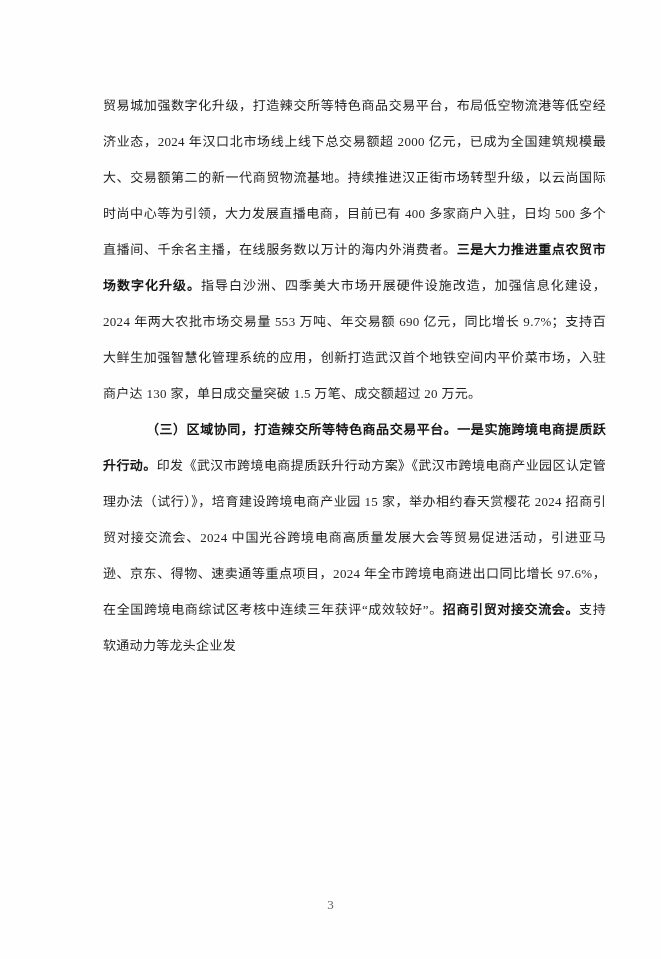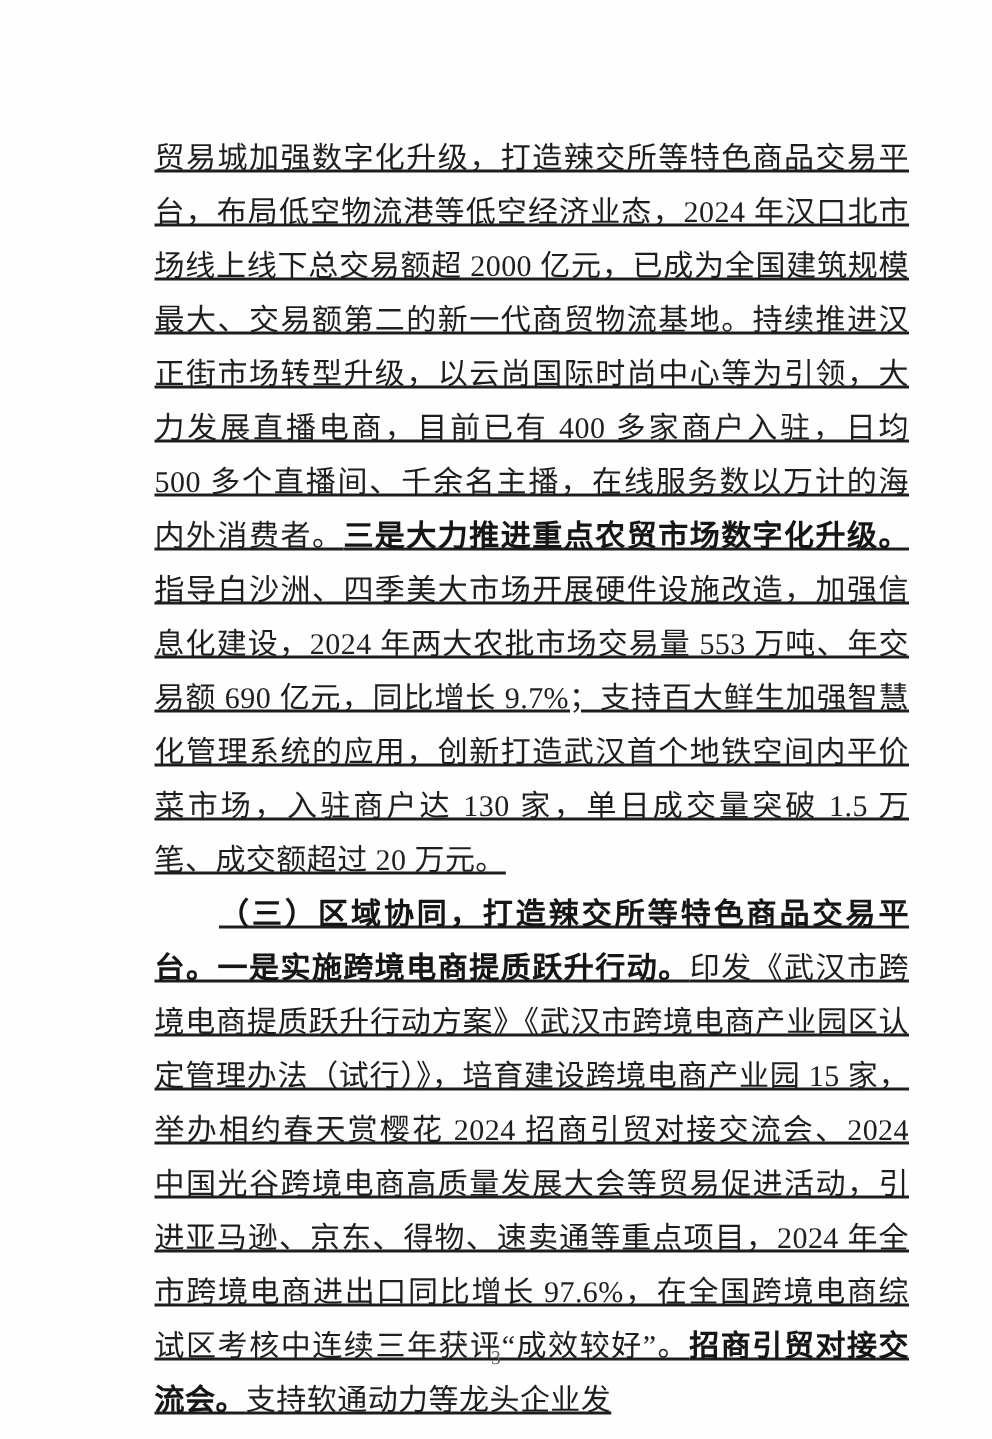--- a/index.html
+++ b/index.html
@@ -13,27 +13,26 @@
     height: 959px;
     background: #fefefe;
     overflow: hidden;
     font-family: "Liberation Serif", "DejaVu Serif", serif;
   }
   .text-body {
     position: absolute;
     left: 103px;
     top: 88px;
     width: 503px;
-    font-size: 20px;
+    font-size: 13px;
     line-height: 36px;
     color: #1e1e1e;
     text-align: justify;
     text-justify: inter-character;
     letter-spacing: 0.3px;
-    text-decoration: underline;
   }
   .text-body p {
     margin: 0;
     padding: 0;
   }
   .text-body p.indent {
     text-indent: 43px;
   }
   .run-bold {
     font-weight: 700;

